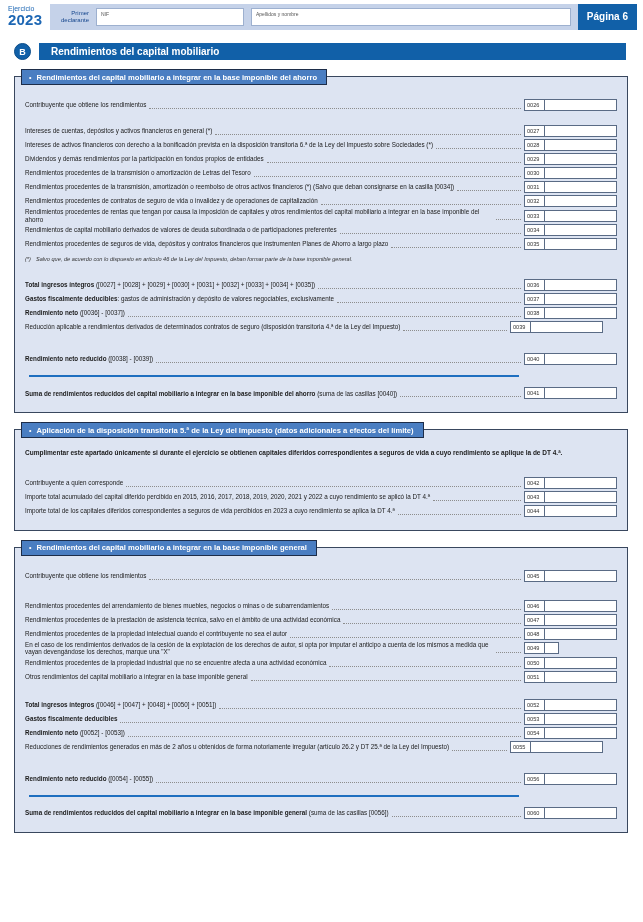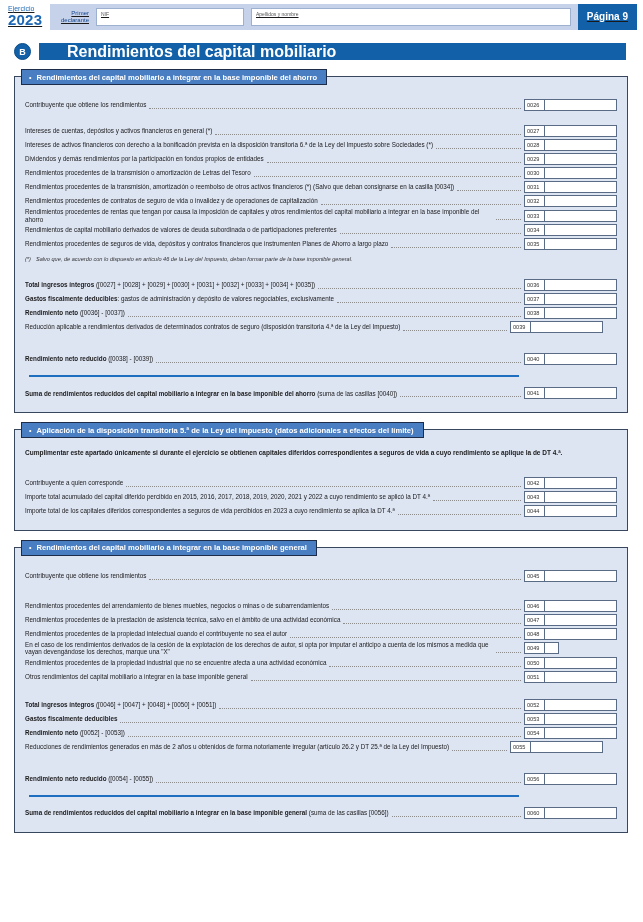--- a/index.html
+++ b/index.html
@@ -7,21 +7,21 @@
   body {
     width: 643px; height: 922px;
     font-family: "Liberation Sans", sans-serif;
     color: #1a1a1a;
     position: relative;
     overflow: hidden;
   }
   
   .top {
     display: flex; align-items: flex-start;
-    padding: 4px 6px 0 8px;  text-decoration: underline;
+    padding: 4px 6px 0 8px; 
   }
   .ejercicio { color:#1d67b4; line-height:1; padding-top:1px; min-width:42px; }
   .ejercicio .lab { font-size:7px; }
   .ejercicio .yr  { font-size:15px; font-weight:bold; letter-spacing:.2px; }
   .decl-strip {
     flex:1; background:#c5d2e9; height:26px;
     display:flex; align-items:center; gap:7px; padding:3px 7px;
   }
   .decl-label {
     font-size:6px; color:#14458c; width:32px; text-align:right; line-height:1.15;
@@ -39,21 +39,21 @@
   
   .secb { display:flex; align-items:center; gap:8px; margin:13px 17px 0 14px; }
   .b-circle {
     width:17px; height:17px; min-width:17px; border-radius:50%;
     background:#1160a8; border:1.5px solid #0b4c88; color:#fff;
     font-size:9px; font-weight:bold;
     display:flex; align-items:center; justify-content:center;
   }
   .b-bar {
     flex:1; background:#1160a8; color:#fff; font-weight:bold;
-    font-size:16px; height:17px; line-height:17px; padding-left:28px;
+    font-size:10px; height:17px; line-height:17px; padding-left:12px;
   }
   
   .panel {
     position:relative; margin:16px 15px 0 14px;
     background:#dde4f2; border:1.5px solid #39475e;
     padding:13px 10px 8px 10px;
   }
   .panel-tab {
     position:absolute; top:-8px; left:6px;
     background:#4a7ec2; border:1.3px solid #1d2d49;
@@ -95,21 +95,21 @@
   </div>
   <div class="decl-strip">
     <div class="decl-label">Primer declarante</div>
     <div class="hinput nif">
       <span>NIF</span>
     </div>
     <div class="hinput ape">
       <span>Apellidos y nombre</span>
     </div>
   </div>
-  <div class="page-badge">Página 9</div>
+  <div class="page-badge">Página 6</div>
 </div>
 
 <div class="secb">
   <div class="b-circle">B</div>
   <div class="b-bar">Rendimientos del capital mobiliario</div>
 </div>
 
 <div class="panel">
   <div class="panel-tab">
     <span class="bullet">•</span><span>Rendimientos del capital mobiliario a integrar en la base imponible del ahorro</span>

